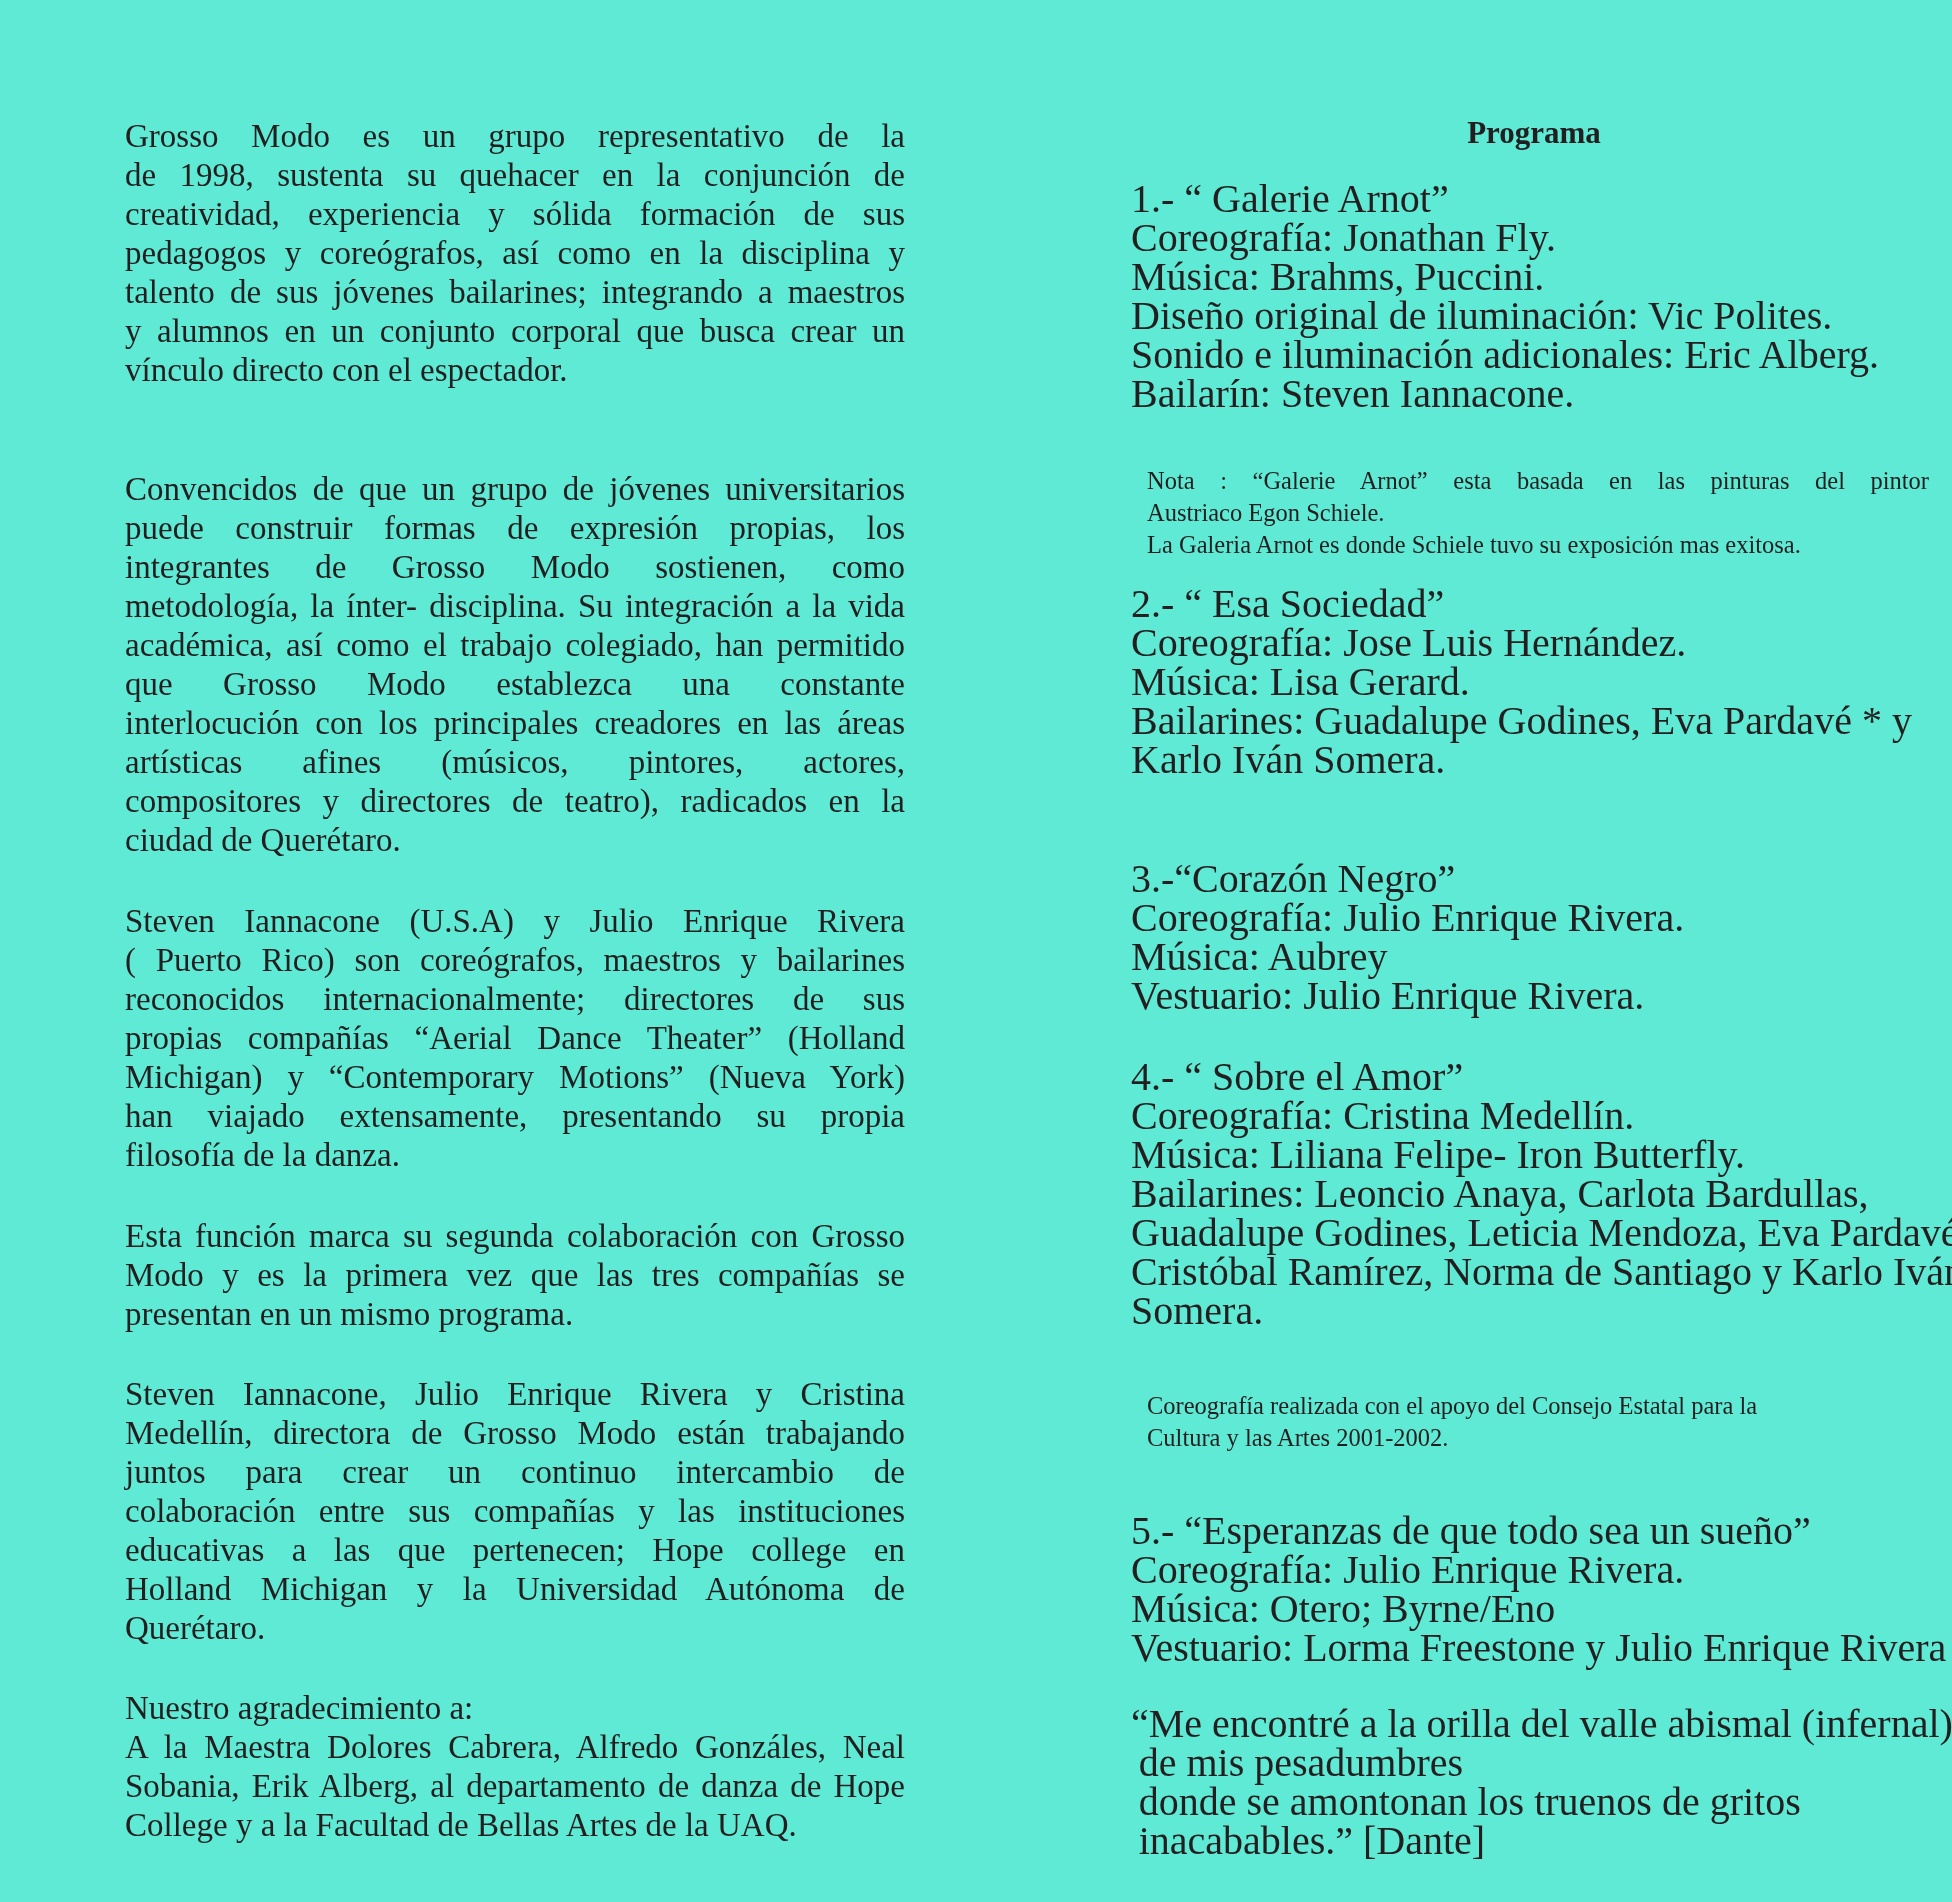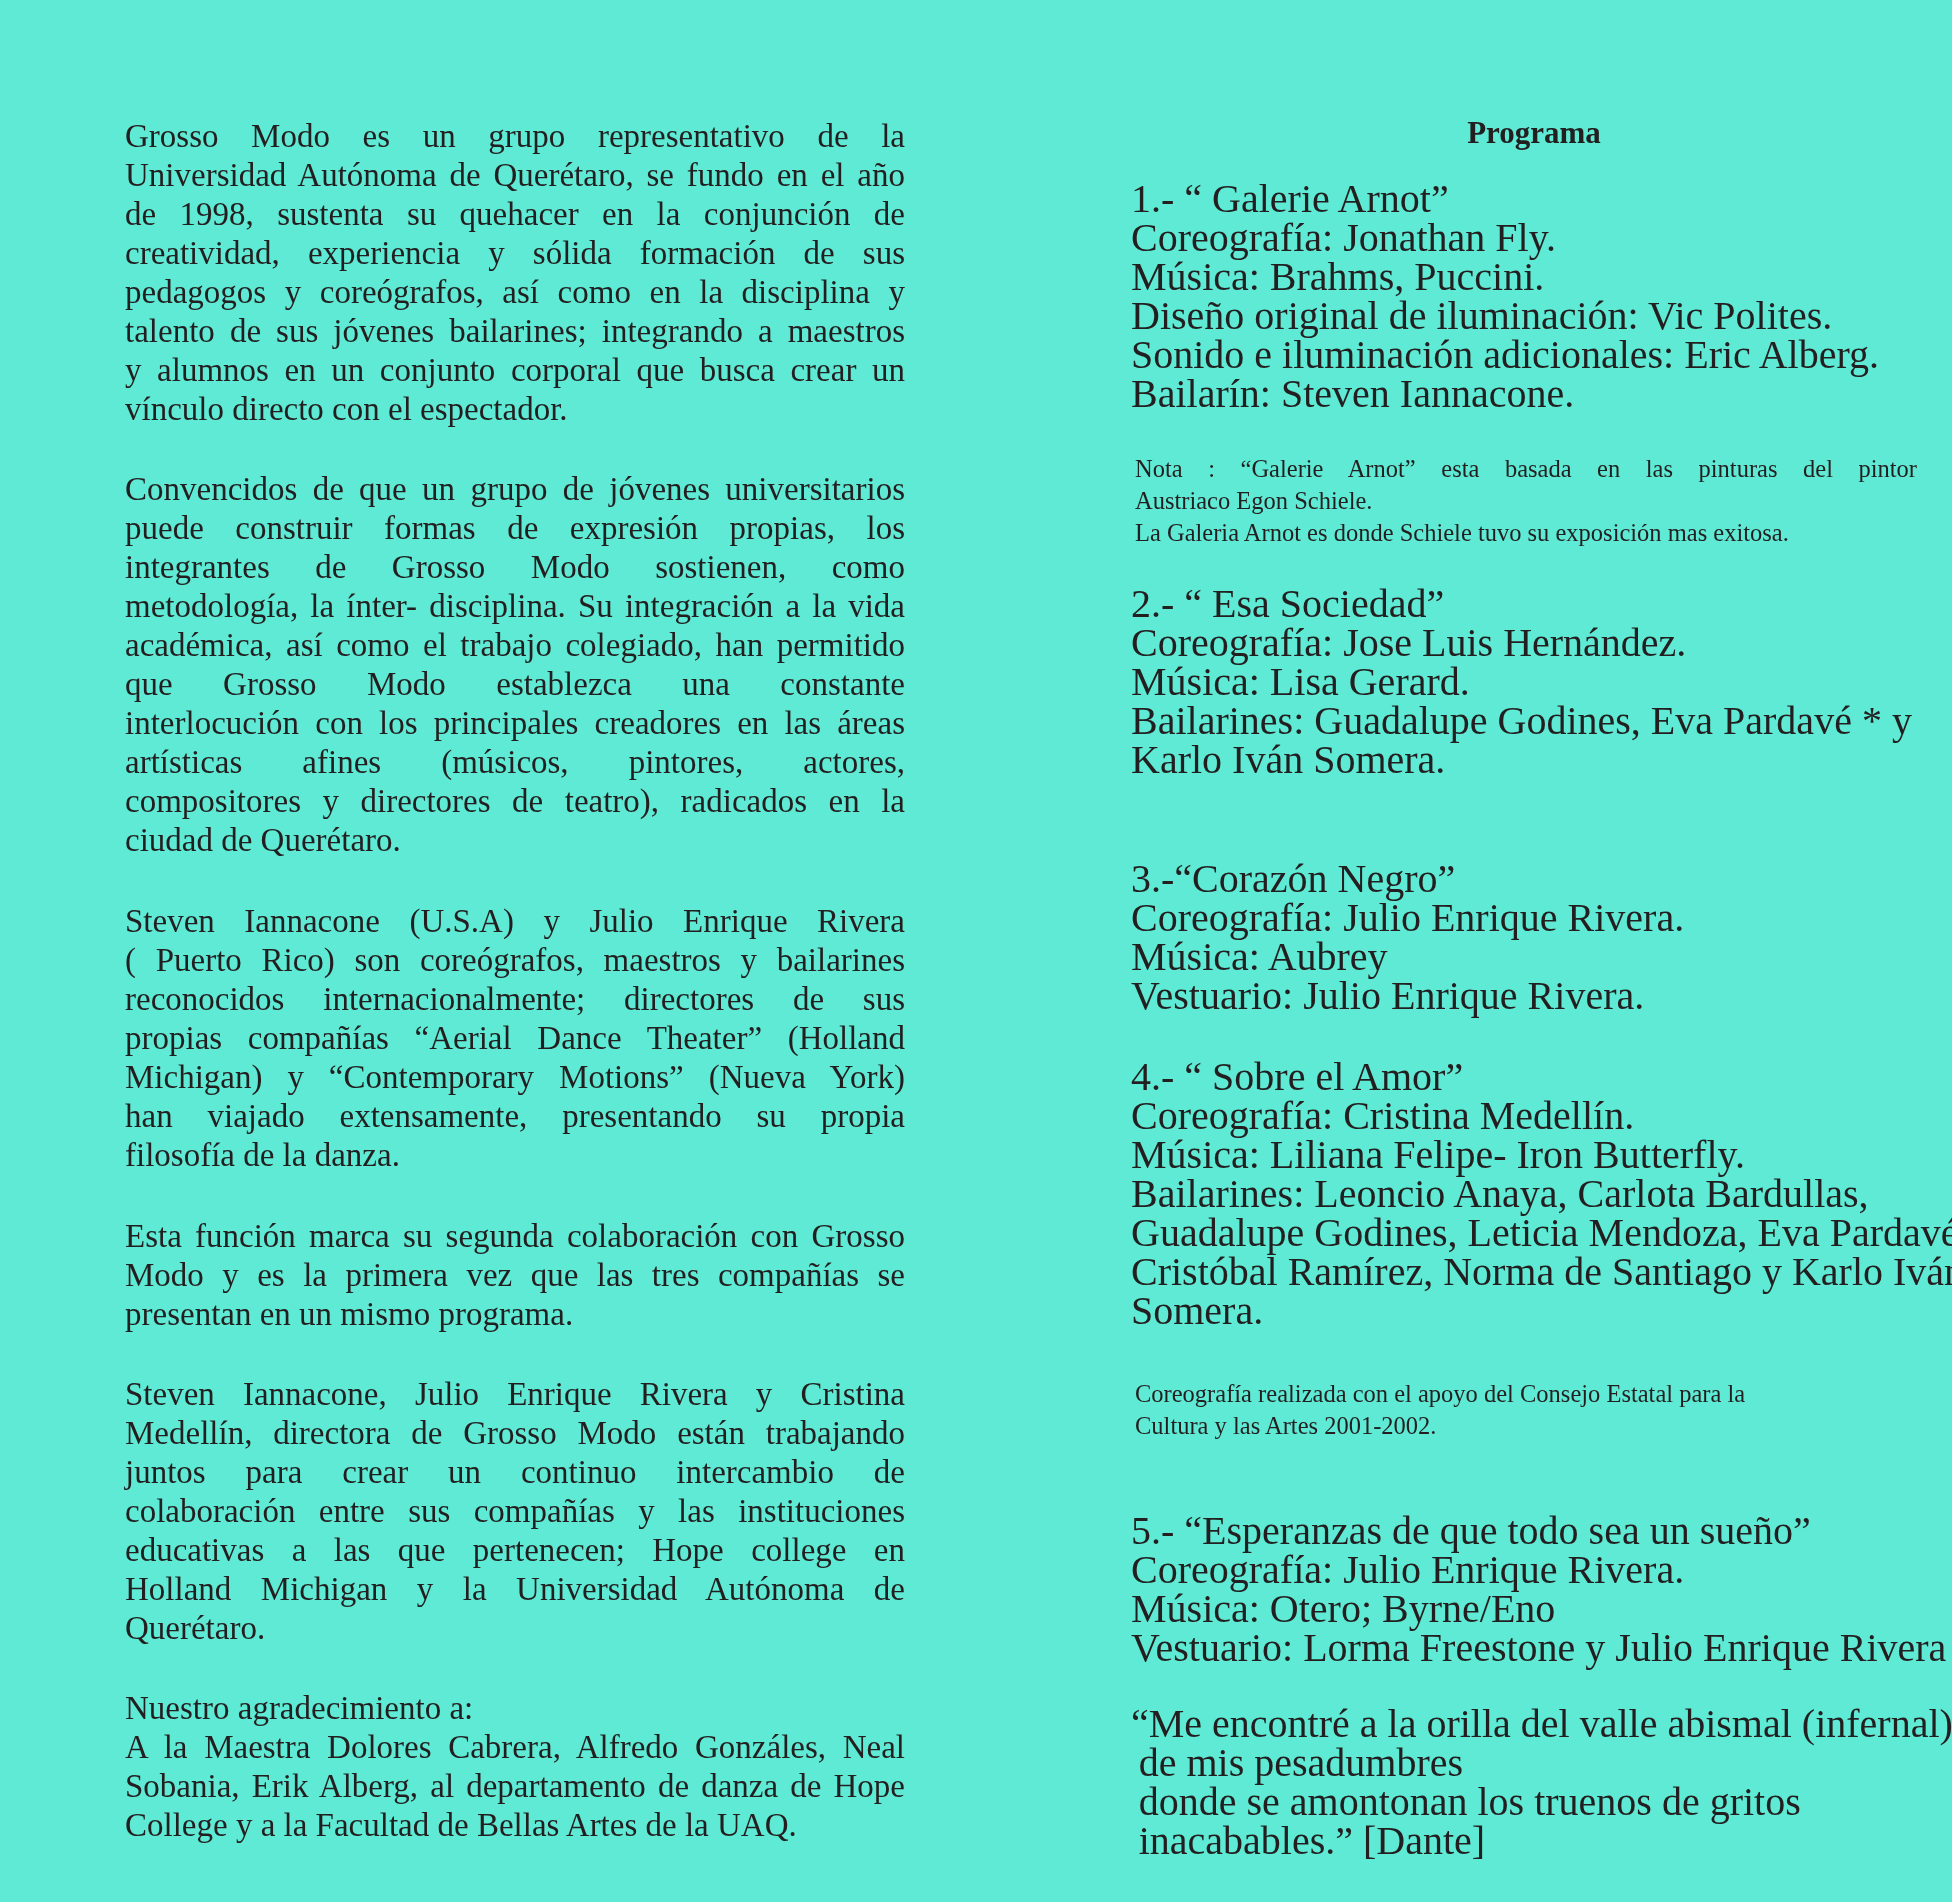--- a/index.html
+++ b/index.html
@@ -9,35 +9,34 @@
   .col-left { position:absolute; left:125px; top:0; width:780px; }
   .col-right { position:absolute; left:1131px; top:0; width:782px; }
   .para { position:absolute; left:0; width:100%; font-size:33px; line-height:39px;
           text-align:justify; text-align-last:left; margin:0; }
   .para .ln { display:block; text-align:justify; text-align-last:justify; white-space:nowrap; }
   .para .ln.last { text-align-last:left; }
   .heading { position:absolute; left:0; width:100%; text-align:center; font-weight:bold;
              font-size:31px; top:103px; margin:12px; }
   .block { position:absolute; left:0; width:100%; font-size:40px; line-height:39px; margin:0; }
   .block .ln { display:block; white-space:nowrap; }
-  .note { position:absolute; left:0; width:100%; font-size:24.5px; line-height:32px; margin:4px; }
+  .note { position:absolute; left:0; width:100%; font-size:24.5px; line-height:32px; margin:16px; }
   .note .ln { display:block; white-space:nowrap; }
   .note .ln.just { text-align:justify; text-align-last:justify; }
   .quote .ln.indent { padding-left:7.7px; }
 </style>
 </head>
 <body>
 
 <div class="page">
 
   <div class="col-left">
 
     <div class="para" style="top:117px">
       <span class="ln">Grosso Modo es un grupo representativo de la</span>
-      <span class="ln">Universidad Autónoma de Querétaro, se fundo en el año</span>
       <span class="ln">de 1998, sustenta su quehacer en la conjunción de</span>
       <span class="ln">creatividad, experiencia y sólida formación de sus</span>
       <span class="ln">pedagogos y coreógrafos, así como en la disciplina y</span>
       <span class="ln">talento de sus jóvenes bailarines; integrando a maestros</span>
       <span class="ln">y alumnos en un conjunto corporal que busca  crear un</span>
       <span class="ln last">vínculo directo con el espectador.</span>
     </div>
 
     <div class="para" style="top:470px">
       <span class="ln">Convencidos de que  un grupo de jóvenes universitarios</span>

